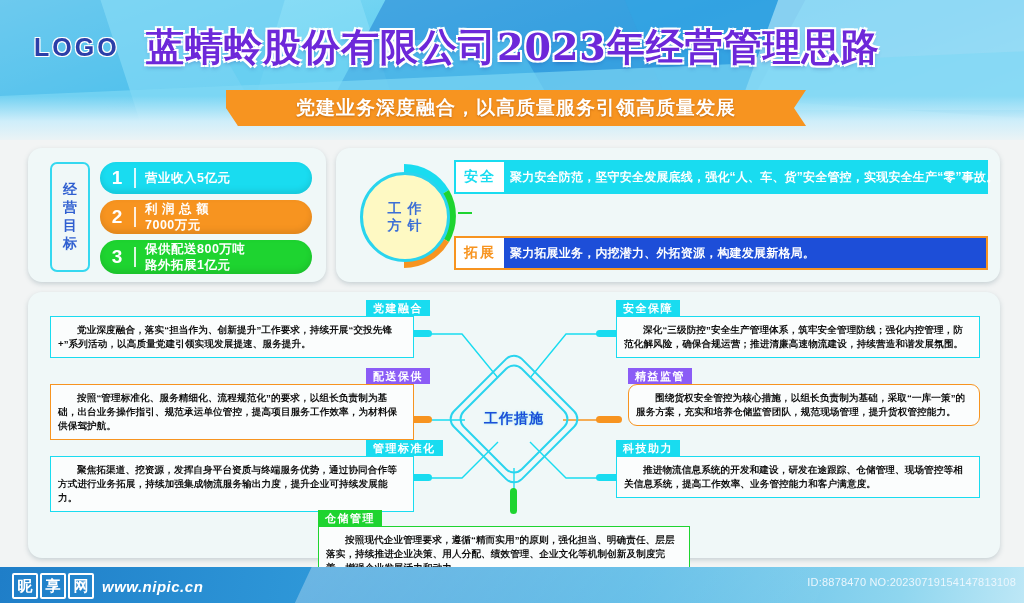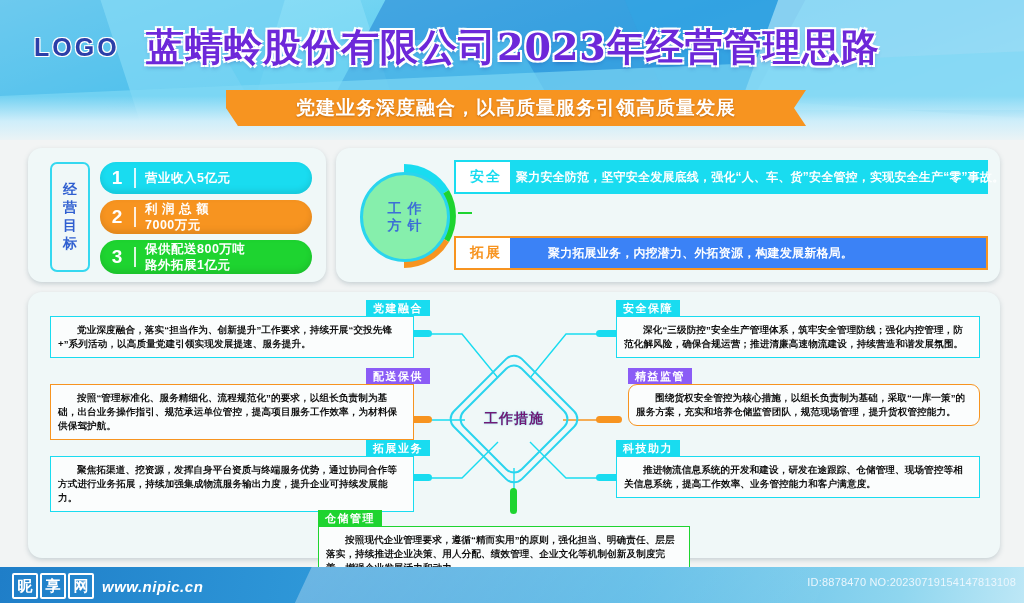--- a/index.html
+++ b/index.html
@@ -62,33 +62,33 @@
   .goal .num{width:34px;text-align:center;font-size:19px;font-weight:bold;color:#fff;flex:none;}
   .goal .sep{width:2px;height:60%;background:rgba(255,255,255,.85);flex:none;}
   .goal .txt{padding-left:9px;color:#fff;font-size:12.5px;font-weight:bold;line-height:1.28;letter-spacing:.5px;}
   .g1{top:14px;height:32px;background:#19dcf0;}
   .g2{top:52px;height:34px;background:#f79420;}
   .g3{top:92px;height:34px;background:#1ed430;}
 
   .panel-policy{left:336px;top:148px;width:664px;height:134px;}
   .wheel{position:absolute;left:16px;top:16px;width:104px;height:104px;}
   .wheel .ring{position:absolute;left:8px;top:8px;width:84px;height:84px;border-radius:50%;
-    border:3px solid #2ad4ee;background:#86efac;display:flex;align-items:center;justify-content:center;z-index:3;}
+    border:3px solid #2ad4ee;background:#fef9c3;display:flex;align-items:center;justify-content:center;z-index:3;}
   .wheel .ring b{font-size:14px;font-weight:bold;color:#3d6fd6;line-height:1.25;text-align:center;letter-spacing:1px;}
   .arc{position:absolute;left:0;top:0;width:104px;height:104px;z-index:1;}
   .prow{position:absolute;left:118px;height:30px;display:flex;align-items:stretch;}
-  .prow .chip{width:48px;display:flex;align-items:center;justify-content:center;flex:none;padding-left:6px;}
+  .prow .chip{width:48px;display:flex;align-items:center;justify-content:center;flex:none;}
   .prow .chip b{color:#fff;font-size:14px;font-weight:bold;letter-spacing:2px;}
   .prow .body{flex:1;display:flex;align-items:center;padding-left:6px;}
   .prow .body span{font-size:12px;font-weight:bold;color:#fff;letter-spacing:.2px;white-space:nowrap;}
   .pr1{top:12px;width:530px;background:#19dcf0;border:2px solid #19dcf0;}
   .pr1 .chip{background:#fff;} .pr1 .chip b{color:#19dcf0;}
   .pr2{top:50px;width:530px;background:#1ed430;border:2px solid #1ed430;}
   .pr2 .chip{background:#fff;} .pr2 .chip b{color:#1ed430;}
-  .pr3{top:88px;width:530px;background:#3b82f6;border:2px solid #f79420;gap:32px;}
+  .pr3{top:88px;width:530px;background:#1d4ed8;border:2px solid #f79420;}
   .pr3 .chip{background:#fff;} .pr3 .chip b{color:#f79420;}
   .lnk{position:absolute;width:14px;height:2px;}
 
   
   .panel-measures{left:28px;top:292px;width:972px;height:266px;}
   svg.wires{position:absolute;left:0;top:0;width:972px;height:266px;pointer-events:none;}
 
   .mbox{position:absolute;background:#fbfdfd;}
   .mbox p{margin:0;padding:6px 7px 6px 7px;font-size:9.6px;line-height:1.46;color:#111;
     font-weight:bold;text-indent:19px;letter-spacing:.1px;}
@@ -96,21 +96,21 @@
   .mtag b{color:#fff;font-size:11px;font-weight:bold;letter-spacing:1.5px;}
   .cy{border:1.5px solid #19dcf0;} .cyb{background:#19dcf0;}
   .or{border:1.5px solid #f79420;} .orb{background:#8b5cf6;}
   .gr{border:1.5px solid #1ed430;} .grb{background:#1ed430;}
 
   .diamond{position:absolute;left:437px;top:78px;width:98px;height:98px;}
   .dm{position:absolute;border:2px solid #2ad4ee;border-radius:12px;transform:rotate(45deg);background:transparent;}
   .dm1{left:0;top:0;width:94px;height:94px;}
   .dm2{left:7px;top:7px;width:80px;height:80px;}
   .dtxt{position:absolute;left:0;top:0;width:98px;height:98px;display:flex;align-items:center;justify-content:center;}
-  .dtxt b{font-size:14px;font-weight:bold;color:#701a75;letter-spacing:1px;
+  .dtxt b{font-size:14px;font-weight:bold;color:#1d4ed8;letter-spacing:1px;
     text-shadow:0 0 2px rgba(25,220,240,.5);}
 
   
   .footer{position:absolute;left:0;bottom:0;width:1024px;height:36px;overflow:hidden;
     background:linear-gradient(100deg,#1f7ec8 0%,#2e97d8 30%,#57b9e6 62%,#8fd6ef 88%,#bde7f6 100%);}
   .footer .shine{position:absolute;left:300px;top:-20px;width:520px;height:90px;
     background:linear-gradient(120deg,rgba(255,255,255,.30),rgba(255,255,255,0));transform:skewX(-25deg);}
   .wm{position:absolute;left:12px;top:6px;display:flex;align-items:center;gap:8px;}
   .wm .cn{display:flex;gap:2px;}
   .wm .cn i{display:inline-block;width:22px;height:22px;border:2px solid #fff;border-radius:2px;
@@ -228,21 +228,21 @@
     </div>
 
     <div class="mtag orb" style="left:338px;top:76px;">
         <b>配送保供</b>
       </div>
     <div class="mbox or" style="left:22px;top:92px;width:362px;">
       <p>按照“管理标准化、服务精细化、流程规范化”的要求，以组长负责制为基础，出台业务操作指引、规范承运单位管控，提高项目服务工作效率，为材料保供保驾护航。</p>
     </div>
 
     <div class="mtag cyb" style="left:338px;top:148px;">
-        <b>拓展业务</b>
+        <b>管理标准化</b>
       </div>
     <div class="mbox cy" style="left:22px;top:164px;width:362px;">
       <p>聚焦拓渠道、挖资源，发挥自身平台资质与终端服务优势，通过协同合作等方式进行业务拓展，持续加强集成物流服务输出力度，提升企业可持续发展能力。</p>
     </div>
 
     <div class="mtag cyb" style="left:588px;top:8px;">
         <b>安全保障</b>
       </div>
     <div class="mbox cy" style="left:588px;top:24px;width:362px;">
       <p>深化“三级防控”安全生产管理体系，筑牢安全管理防线；强化内控管理，防范化解风险，确保合规运营；推进清廉高速物流建设，持续营造和谐发展氛围。</p>

